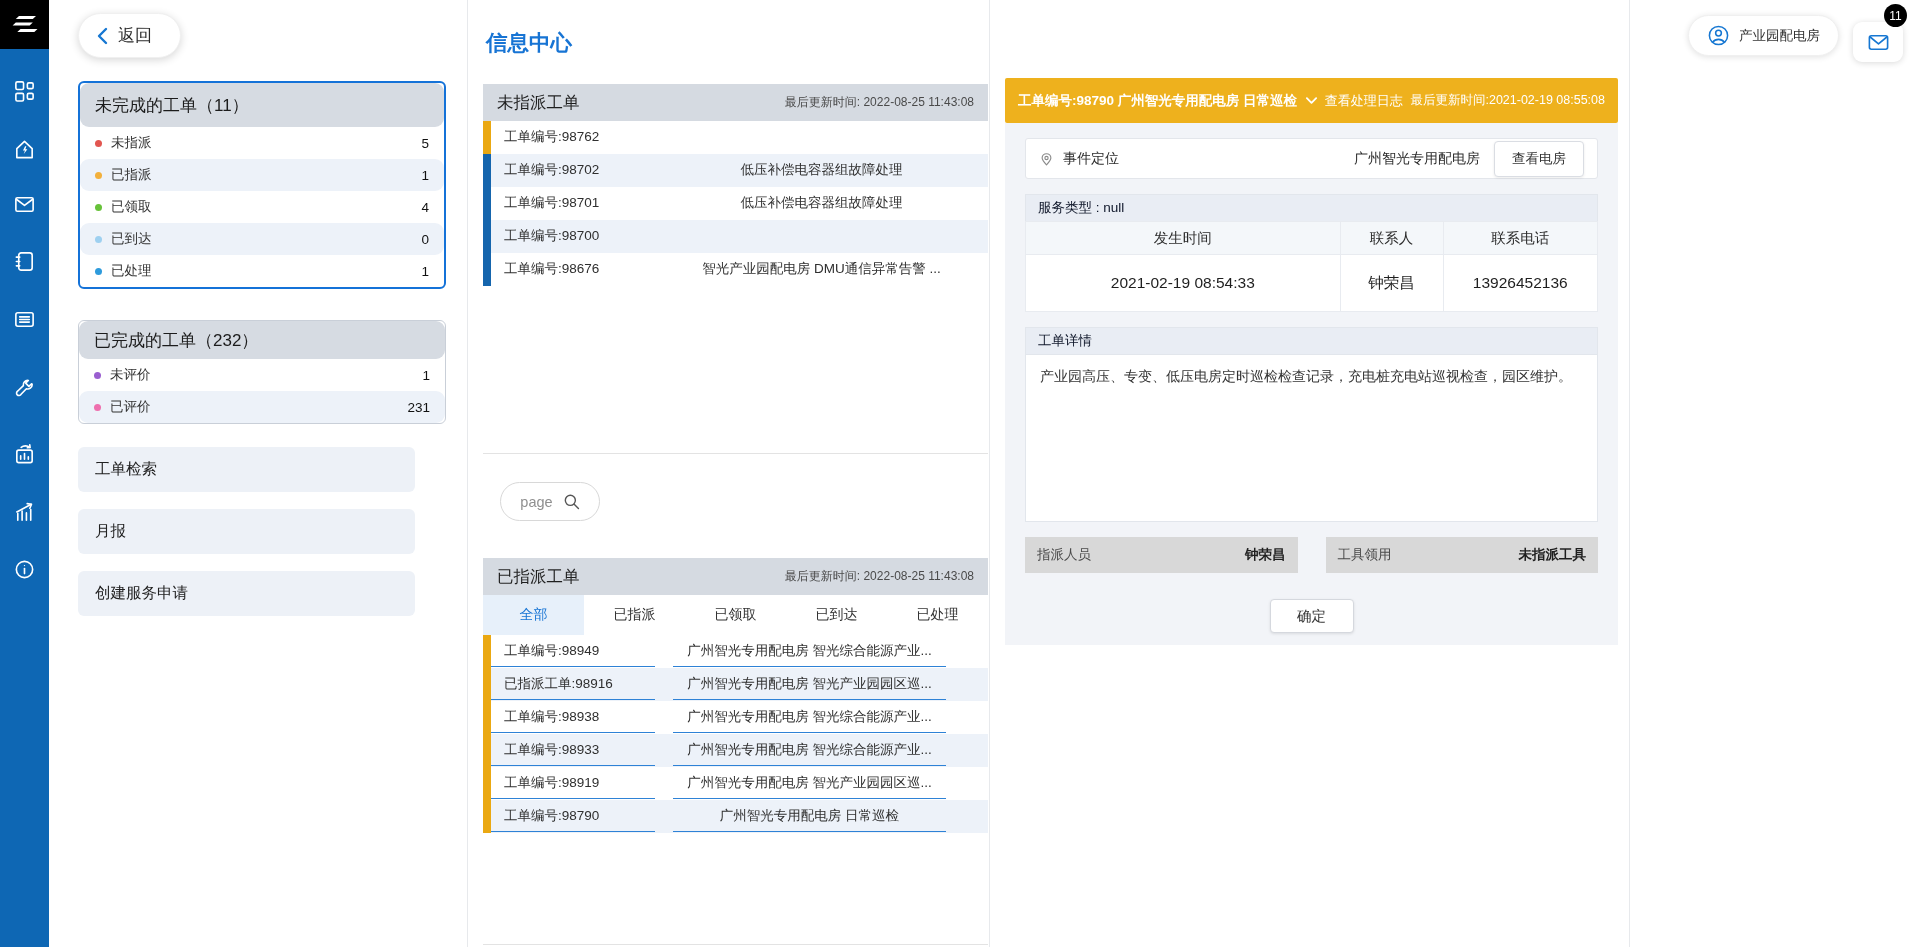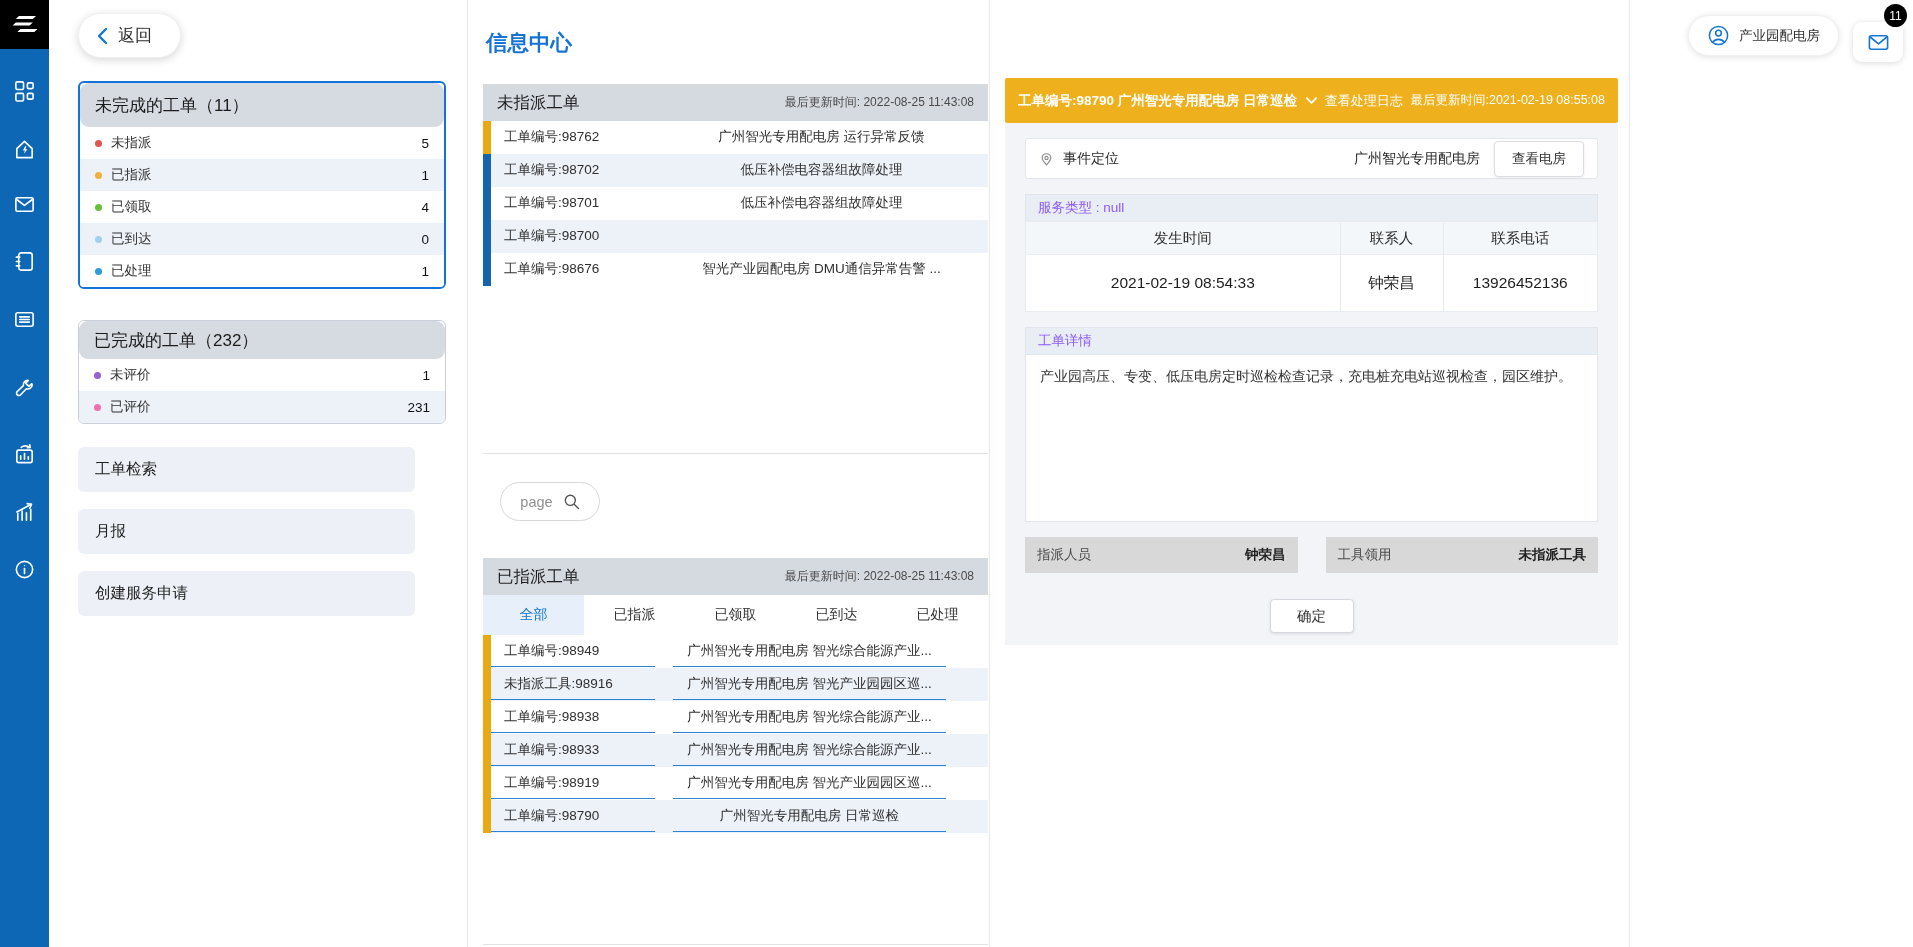--- a/index.html
+++ b/index.html
@@ -20,21 +20,21 @@
     background:#fff; border:1px solid #f0f0f0; border-radius:23px; display:inline-flex;
     align-items:center; gap:10px; box-shadow:0 2px 8px rgba(0,0,0,.16); cursor:pointer; }
   .back-pill span { font-size:17px; color:#2b2b2b; }
 
   .card { position:absolute; left:78px; width:368px; background:#fff; border-radius:6px; overflow:hidden; }
   .card.sel { border:2px solid #1472d8; }
   .card.plain { border:1px solid #c9cfd8; }
   .card-hd { background:#d6dbe2; padding:12px 15px; font-size:17px; color:#1c1c1c; display:flex; align-items:center;border-radius:9px; }
   .card.sel .card-hd { height:44px; }
   .card.plain .card-hd { height:38px; }
-  .stat-row { height:32px; display:flex; align-items:center; padding:0 15px; background:#fff; }
+  .stat-row { height:32px; display:flex; align-items:center; padding:0 15px; background:#fff;border-radius:9px; }
   .stat-row.alt { background:#edf2f9; }
   .dot { width:7px; height:7px; border-radius:50%; margin-right:9px; flex:none; }
   .stat-label { font-size:13.5px; color:#333; }
   .stat-count { margin-left:auto; font-size:13.5px; color:#111; }
 
   .menu-btn { position:absolute; left:78px; width:337px; height:45px; background:#edf1f7;
     border-radius:6px; display:flex; align-items:center; padding:0 17px; font-size:15.5px;
     color:#222; cursor:pointer; }
 
   
@@ -74,21 +74,21 @@
   .detail-body { position:absolute; left:1005px; top:123px; width:613px; height:522px;
     background:#f2f4f8; padding:15px 20px 0 20px; }
   .loc-card { height:41px; background:#fff; border:1px solid #e3e6eb; border-radius:3px;
     display:flex; align-items:center; padding:0 13px; }
   .loc-label { font-size:14px; color:#2c2c2c; margin-left:9px; }
   .loc-val { margin-left:auto; font-size:14px; color:#2c2c2c; margin-right:14px; }
   .btn-white { height:36px; padding:0 17px; background:#fff; border:1px solid #dadde3; border-radius:4px;
     font-size:13.5px; color:#333; box-shadow:0 1px 3px rgba(0,0,0,.08); cursor:pointer;
     font-family:inherit; }
   .sec-hd { margin-top:15px; height:27px; background:#e9edf4; border:1px solid #e2e6ec; border-bottom:none;
-    display:flex; align-items:center; padding:0 12px; font-size:13.5px; color:#8b5cf6; }
+    display:flex; align-items:center; padding:0 12px; font-size:13.5px; color:#0f172a; }
   table.contact { width:100%; border-collapse:collapse; background:#fff; }
   table.contact th { height:33px; background:#f4f7fa; border:1px solid #e8ebf0; font-weight:normal;
     font-size:14.5px; color:#2c2c2c; }
   table.contact td { height:57px; background:#fff; border:1px solid #e8ebf0; text-align:center;
     font-size:15.5px; color:#1f1f1f; }
   .detail-box { background:#fff; border:1px solid #e2e6ec; height:168px; padding:10px 14px;
     font-size:14px; color:#333; line-height:1.65; }
   .gray-bars { margin-top:15px; display:flex; gap:28px; }
   .gray-bar { flex:1; height:28px; background:#d8d8d8; display:flex; align-items:center; padding:18px 12px; }
   .gray-bar .lbl { font-size:13.5px; color:#4a4a4a; }
@@ -256,21 +256,20 @@
 
 <div class="panel-hd" style="top:84px">
   <span class="t">未指派工单</span>
   <span class="upd">最后更新时间: 2022-08-25 11:43:08</span>
 </div>
 <div class="wo-list" style="top:121px; height:333px">
 
     <div class="wo-row">
       <span class="wo-bar" style="background-color: rgb(234, 168, 18);"></span>
       <span class="cell-no">工单编号:98762</span>
-      <span class="cell-desc">广州智光专用配电房 运行异常反馈</span>
     </div>
 
     <div class="wo-row alt">
       <span class="wo-bar" style="background-color: rgb(21, 101, 173);"></span>
       <span class="cell-no">工单编号:98702</span>
       <span class="cell-desc">低压补偿电容器组故障处理</span>
     </div>
 
     <div class="wo-row">
       <span class="wo-bar" style="background-color: rgb(21, 101, 173);"></span>
@@ -317,21 +316,21 @@
 <div class="wo-list assigned-list" style="top:635px; height:310px">
 
     <div class="wo-row">
       <span class="wo-bar" style="background-color: rgb(234, 168, 18);"></span>
       <span class="cell-no">工单编号:98949</span>
       <span class="cell-desc">广州智光专用配电房 智光综合能源产业...</span>
     </div>
 
     <div class="wo-row alt">
       <span class="wo-bar" style="background-color: rgb(234, 168, 18);"></span>
-      <span class="cell-no">未指派工具:98916</span>
+      <span class="cell-no">已指派工单:98916</span>
       <span class="cell-desc">广州智光专用配电房 智光产业园园区巡...</span>
     </div>
 
     <div class="wo-row">
       <span class="wo-bar" style="background-color: rgb(234, 168, 18);"></span>
       <span class="cell-no">工单编号:98938</span>
       <span class="cell-desc">广州智光专用配电房 智光综合能源产业...</span>
     </div>
 
     <div class="wo-row alt">

